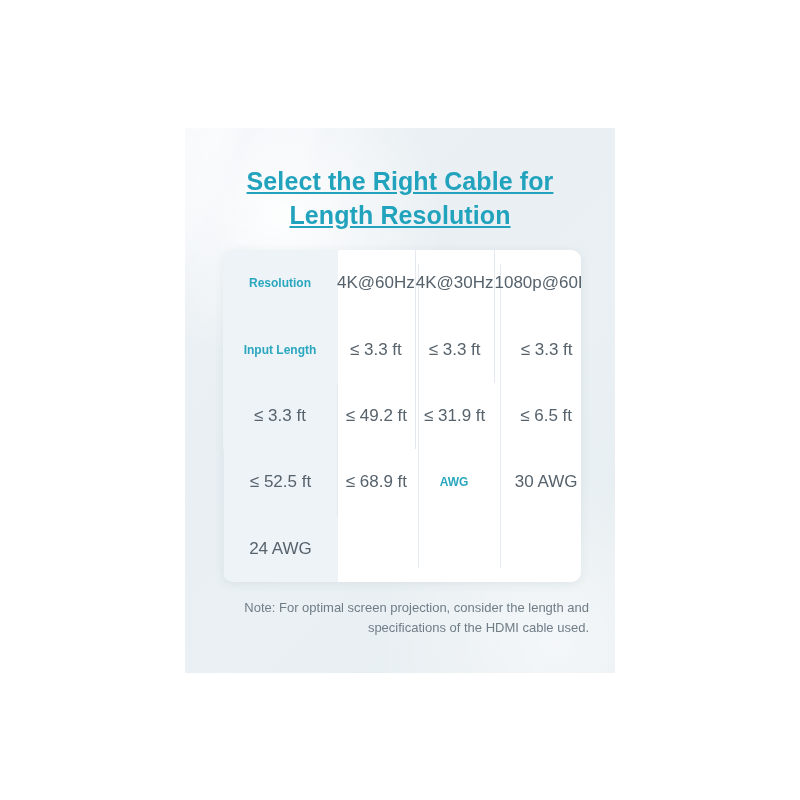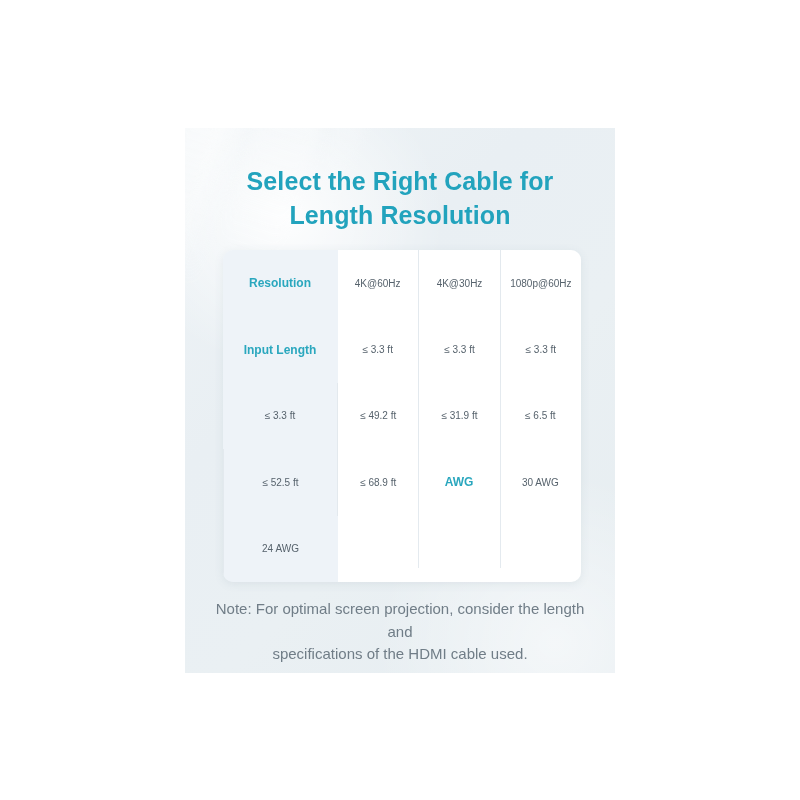--- a/index.html
+++ b/index.html
@@ -62,21 +62,21 @@
     left: 0;
     top: 36px;
     width: 430px;
     text-align: center;
     color: #22a3bd;
     font-size: 25px;
     font-weight: bold;
     line-height: 1.36;
     letter-spacing: .1px;
   }
-  .heading .line { display: block; }
+  .heading .line { display: block; text-decoration: underline; }
 
   
   .table-card {
     position: absolute;
     left: 38px;
     top: 122px;
     width: 358px;
     height: 332px;
     background: linear-gradient(90deg, #eef3f8 0%, #eef3f8 32%, #ffffff 32%, #ffffff 100%);
     border-radius: 10px;
@@ -89,21 +89,21 @@
     inset: 0;
     display: grid;
     grid-template-columns: 114px 1fr 1fr 1fr;
     grid-template-rows: repeat(5, 1fr);
   }
 
   .cell {
     display: flex;
     align-items: center;
     justify-content: center;
-    font-size: 10px;
+    font-size: 17px;
     color: #4a5660;
     text-align: center;
     box-sizing: border-box;
   }
   .cell.rowhead {
     color: #2aa7be;
     font-weight: bold;
     font-size: 12px;
   }
   .cell.val {
@@ -121,22 +121,22 @@
     background: #e4eaef;
   }
   .vline.v1 { left: 195px; }
   .vline.v2 { left: 277px; }
 
   .note {
     position: absolute;
     left: 26px;
     top: 470px;
     width: 378px;
-    text-align: center;
-    font-size: 15px;
+    text-align: right;
+    font-size: 13px;
     line-height: 1.5;
     color: #707d87;
   }
   .note .line { display: block; }
 </style>
 </head>
 <body>
 
 <div class="canvas">
   <div class="panel">

